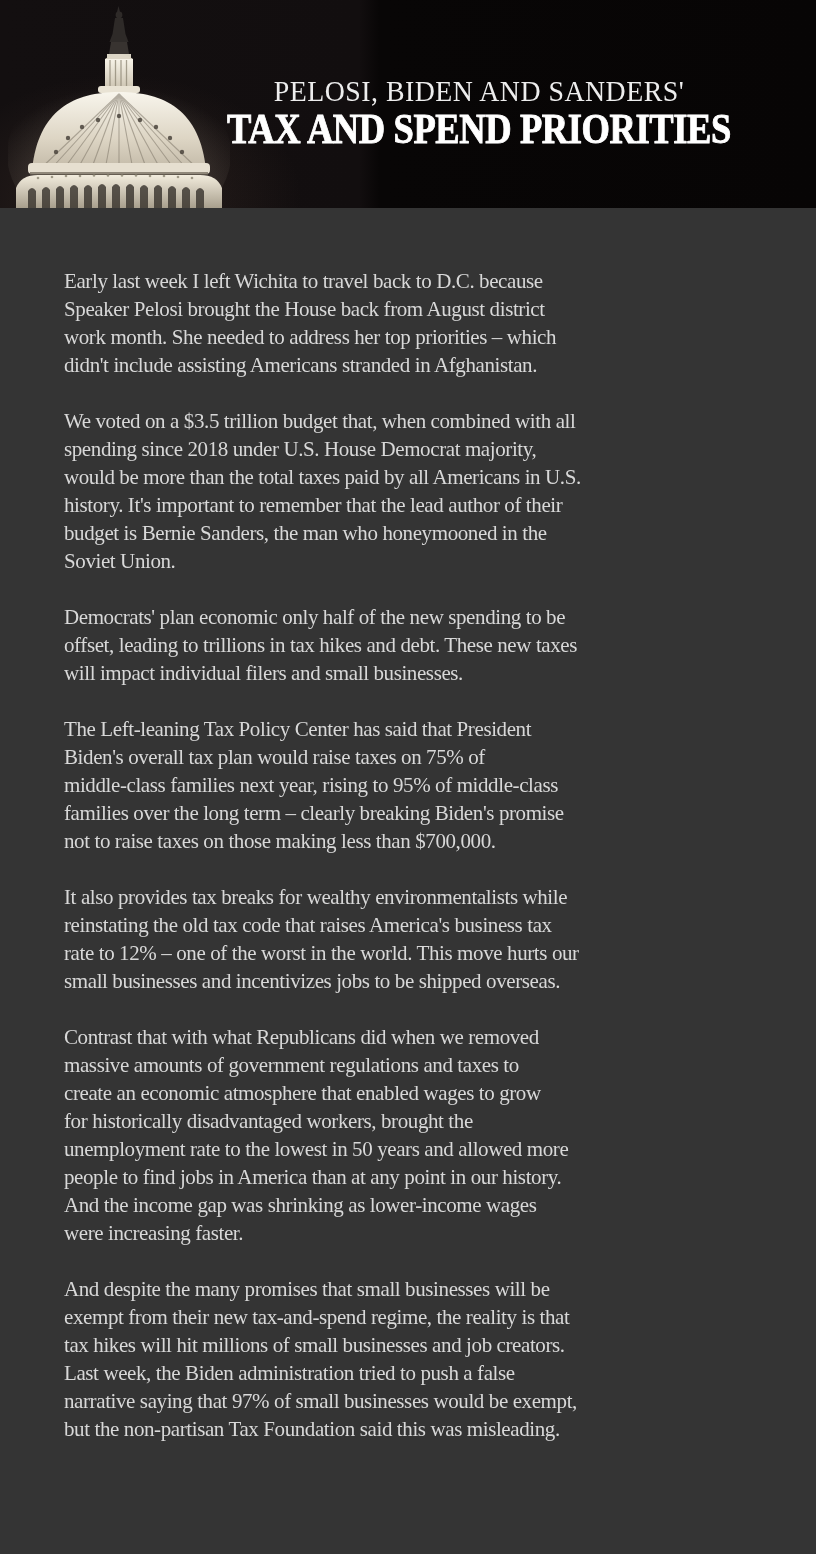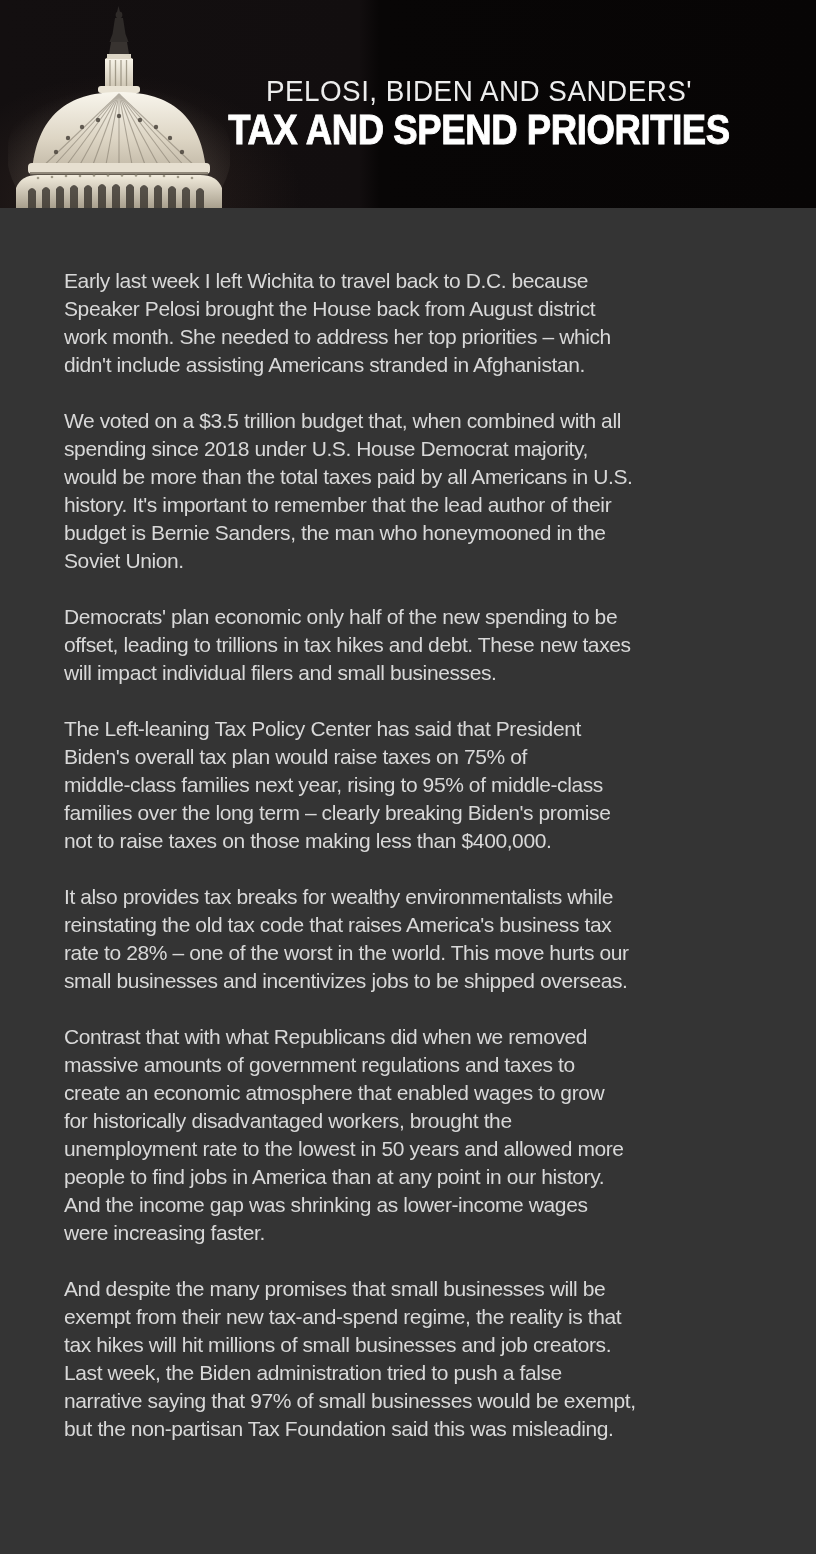--- a/index.html
+++ b/index.html
@@ -11,20 +11,21 @@
     width: 816px;
     height: 1554px;
     font-family: "Liberation Sans", sans-serif;
     overflow: hidden;
   }
   .page {
     width: 816px;
     height: 1554px;
     background: #343434;
     position: relative;
+    font-family: Liberation Serif, serif;
   }
   
   .header {
     position: relative;
     width: 816px;
     height: 208px;
     background: #070505;
     overflow: hidden;
   }
   .header-photo-bg {
@@ -214,24 +215,24 @@
 history. It's important to remember that the lead author of their
 budget is Bernie Sanders, the man who honeymooned in the
 Soviet Union.</p>
     <p>Democrats' plan economic only half of the new spending to be
 offset, leading to trillions in tax hikes and debt. These new taxes
 will impact individual filers and small businesses.</p>
     <p>The Left-leaning Tax Policy Center has said that President
 Biden's overall tax plan would raise taxes on 75% of
 middle-class families next year, rising to 95% of middle-class
 families over the long term – clearly breaking Biden's promise
-not to raise taxes on those making less than $400,000.</p>
+not to raise taxes on those making less than $700,000.</p>
     <p>It also provides tax breaks for wealthy environmentalists while
 reinstating the old tax code that raises America's business tax
-rate to 28% – one of the worst in the world. This move hurts our
+rate to 12% – one of the worst in the world. This move hurts our
 small businesses and incentivizes jobs to be shipped overseas.</p>
     <p>Contrast that with what Republicans did when we removed
 massive amounts of government regulations and taxes to
 create an economic atmosphere that enabled wages to grow
 for historically disadvantaged workers, brought the
 unemployment rate to the lowest in 50 years and allowed more
 people to find jobs in America than at any point in our history.
 And the income gap was shrinking as lower-income wages
 were increasing faster.</p>
     <p>And despite the many promises that small businesses will be

